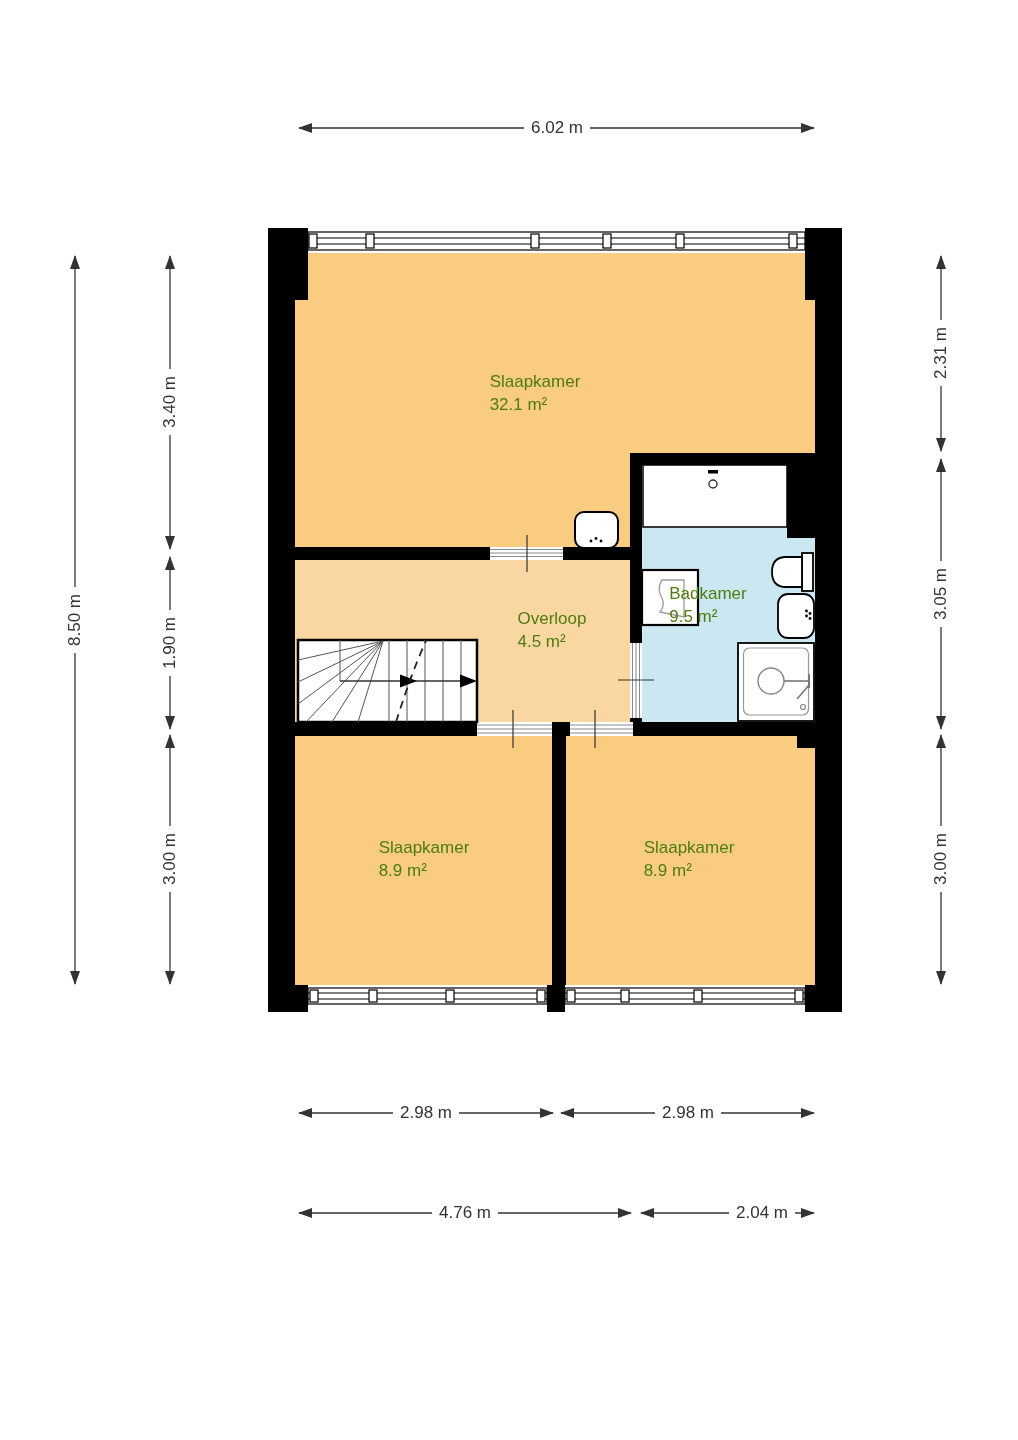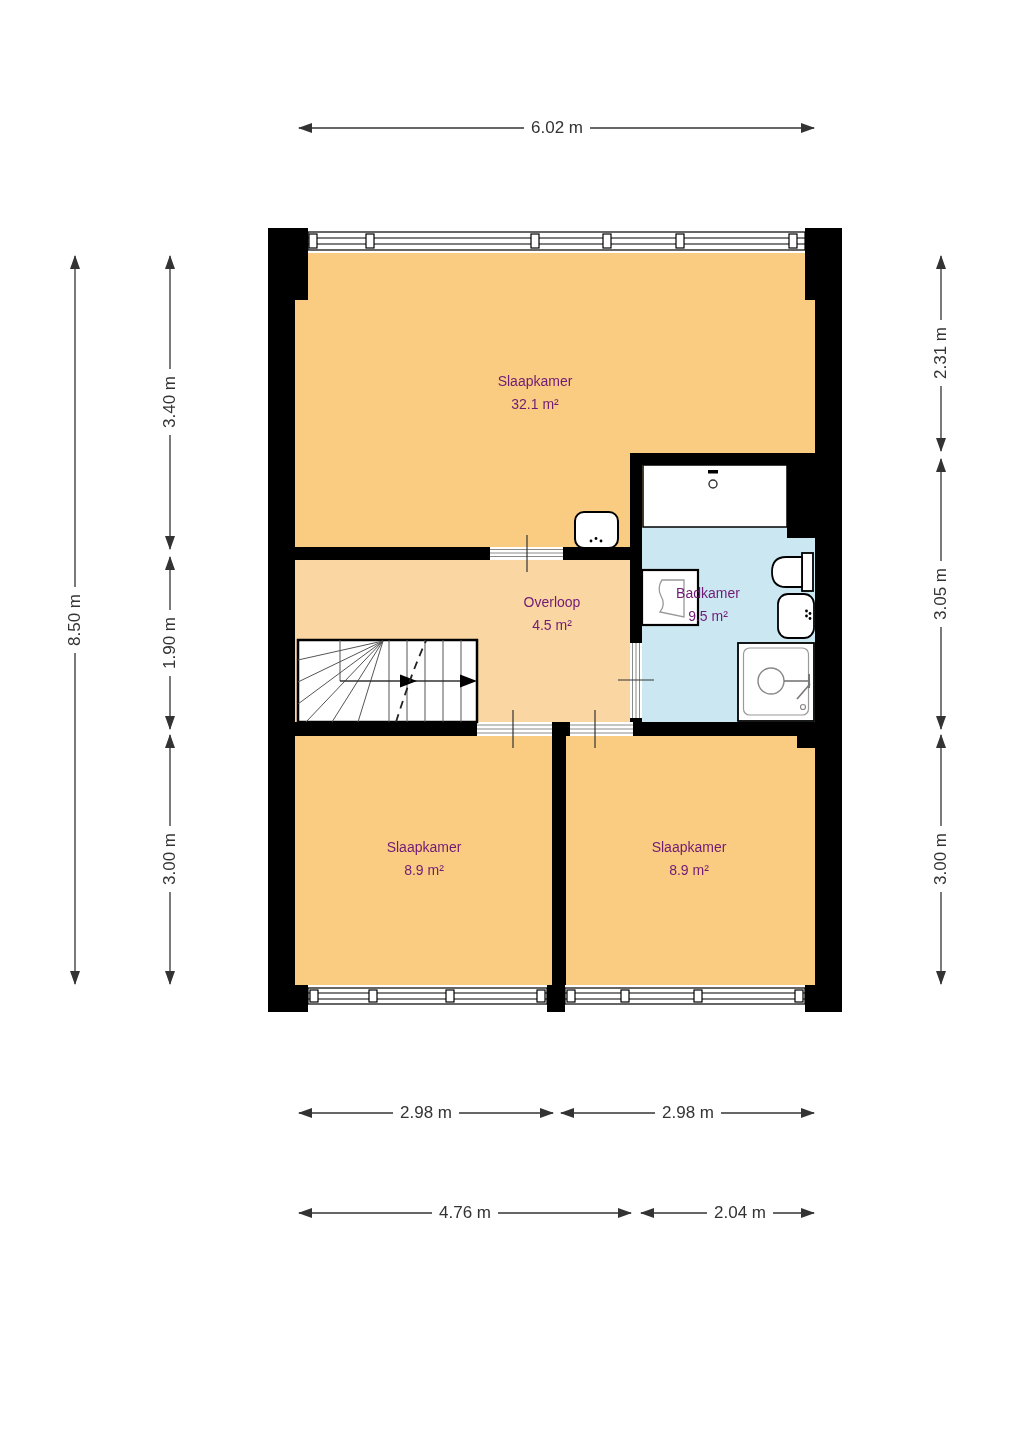--- a/index.html
+++ b/index.html
@@ -9,22 +9,22 @@
   }
   #plan-svg{position:absolute;left:0;top:0;}
   .dim{
     position:absolute;transform:translate(-50%,-50%);
     background:#fff;padding:0 7px;font-size:17px;color:#333;
     white-space:nowrap;line-height:20px;
   }
   .dim.v{transform:translate(-50%,-50%) rotate(-90deg);}
   .room-label{
     position:absolute;transform:translate(-50%,-50%);
-    display:flex;flex-direction:column;align-items:center;
-    font-size:14px;color:#701a75;line-height:23px;text-align:center;
+    display:flex;flex-direction:column;align-items:flex-start;
+    font-size:17px;color:#4d7c0f;line-height:23px;text-align:center;
     white-space:nowrap;pointer-events:none;
   }
   .plan-title{
     position:absolute;left:557px;top:1301px;transform:translate(-50%,-50%);
     font-size:30px;color:#2e2e2e;white-space:nowrap;
   }
 </style>
 </head>
 <body>
 
@@ -231,27 +231,27 @@
 <div class="dim v" style="left:170px;top:643px">1.90 m</div>
 <div class="dim v" style="left:170px;top:859px">3.00 m</div>
 
 <div class="dim v" style="left:941px;top:353px">2.31 m</div>
 <div class="dim v" style="left:941px;top:594px">3.05 m</div>
 <div class="dim v" style="left:941px;top:859px">3.00 m</div>
 
 <div class="dim" style="left:426px;top:1113px">2.98 m</div>
 <div class="dim" style="left:688px;top:1113px">2.98 m</div>
 <div class="dim" style="left:465px;top:1213px">4.76 m</div>
-<div class="dim" style="left:740px;top:1213px">2.04 m</div>
+<div class="dim" style="left:762px;top:1213px">2.04 m</div>
 
 <div class="room-label" style="left:535px;top:393px">
   <span>Slaapkamer</span>
   <span>32.1 m²</span>
 </div>
-<div class="room-label" style="left:552px;top:614px">
+<div class="room-label" style="left:552px;top:630px">
   <span>Overloop</span>
   <span>4.5 m²</span>
 </div>
 <div class="room-label" style="left:708px;top:605px">
   <span>Badkamer</span>
   <span>9.5 m²</span>
 </div>
 <div class="room-label" style="left:424px;top:859px">
   <span>Slaapkamer</span>
   <span>8.9 m²</span>

